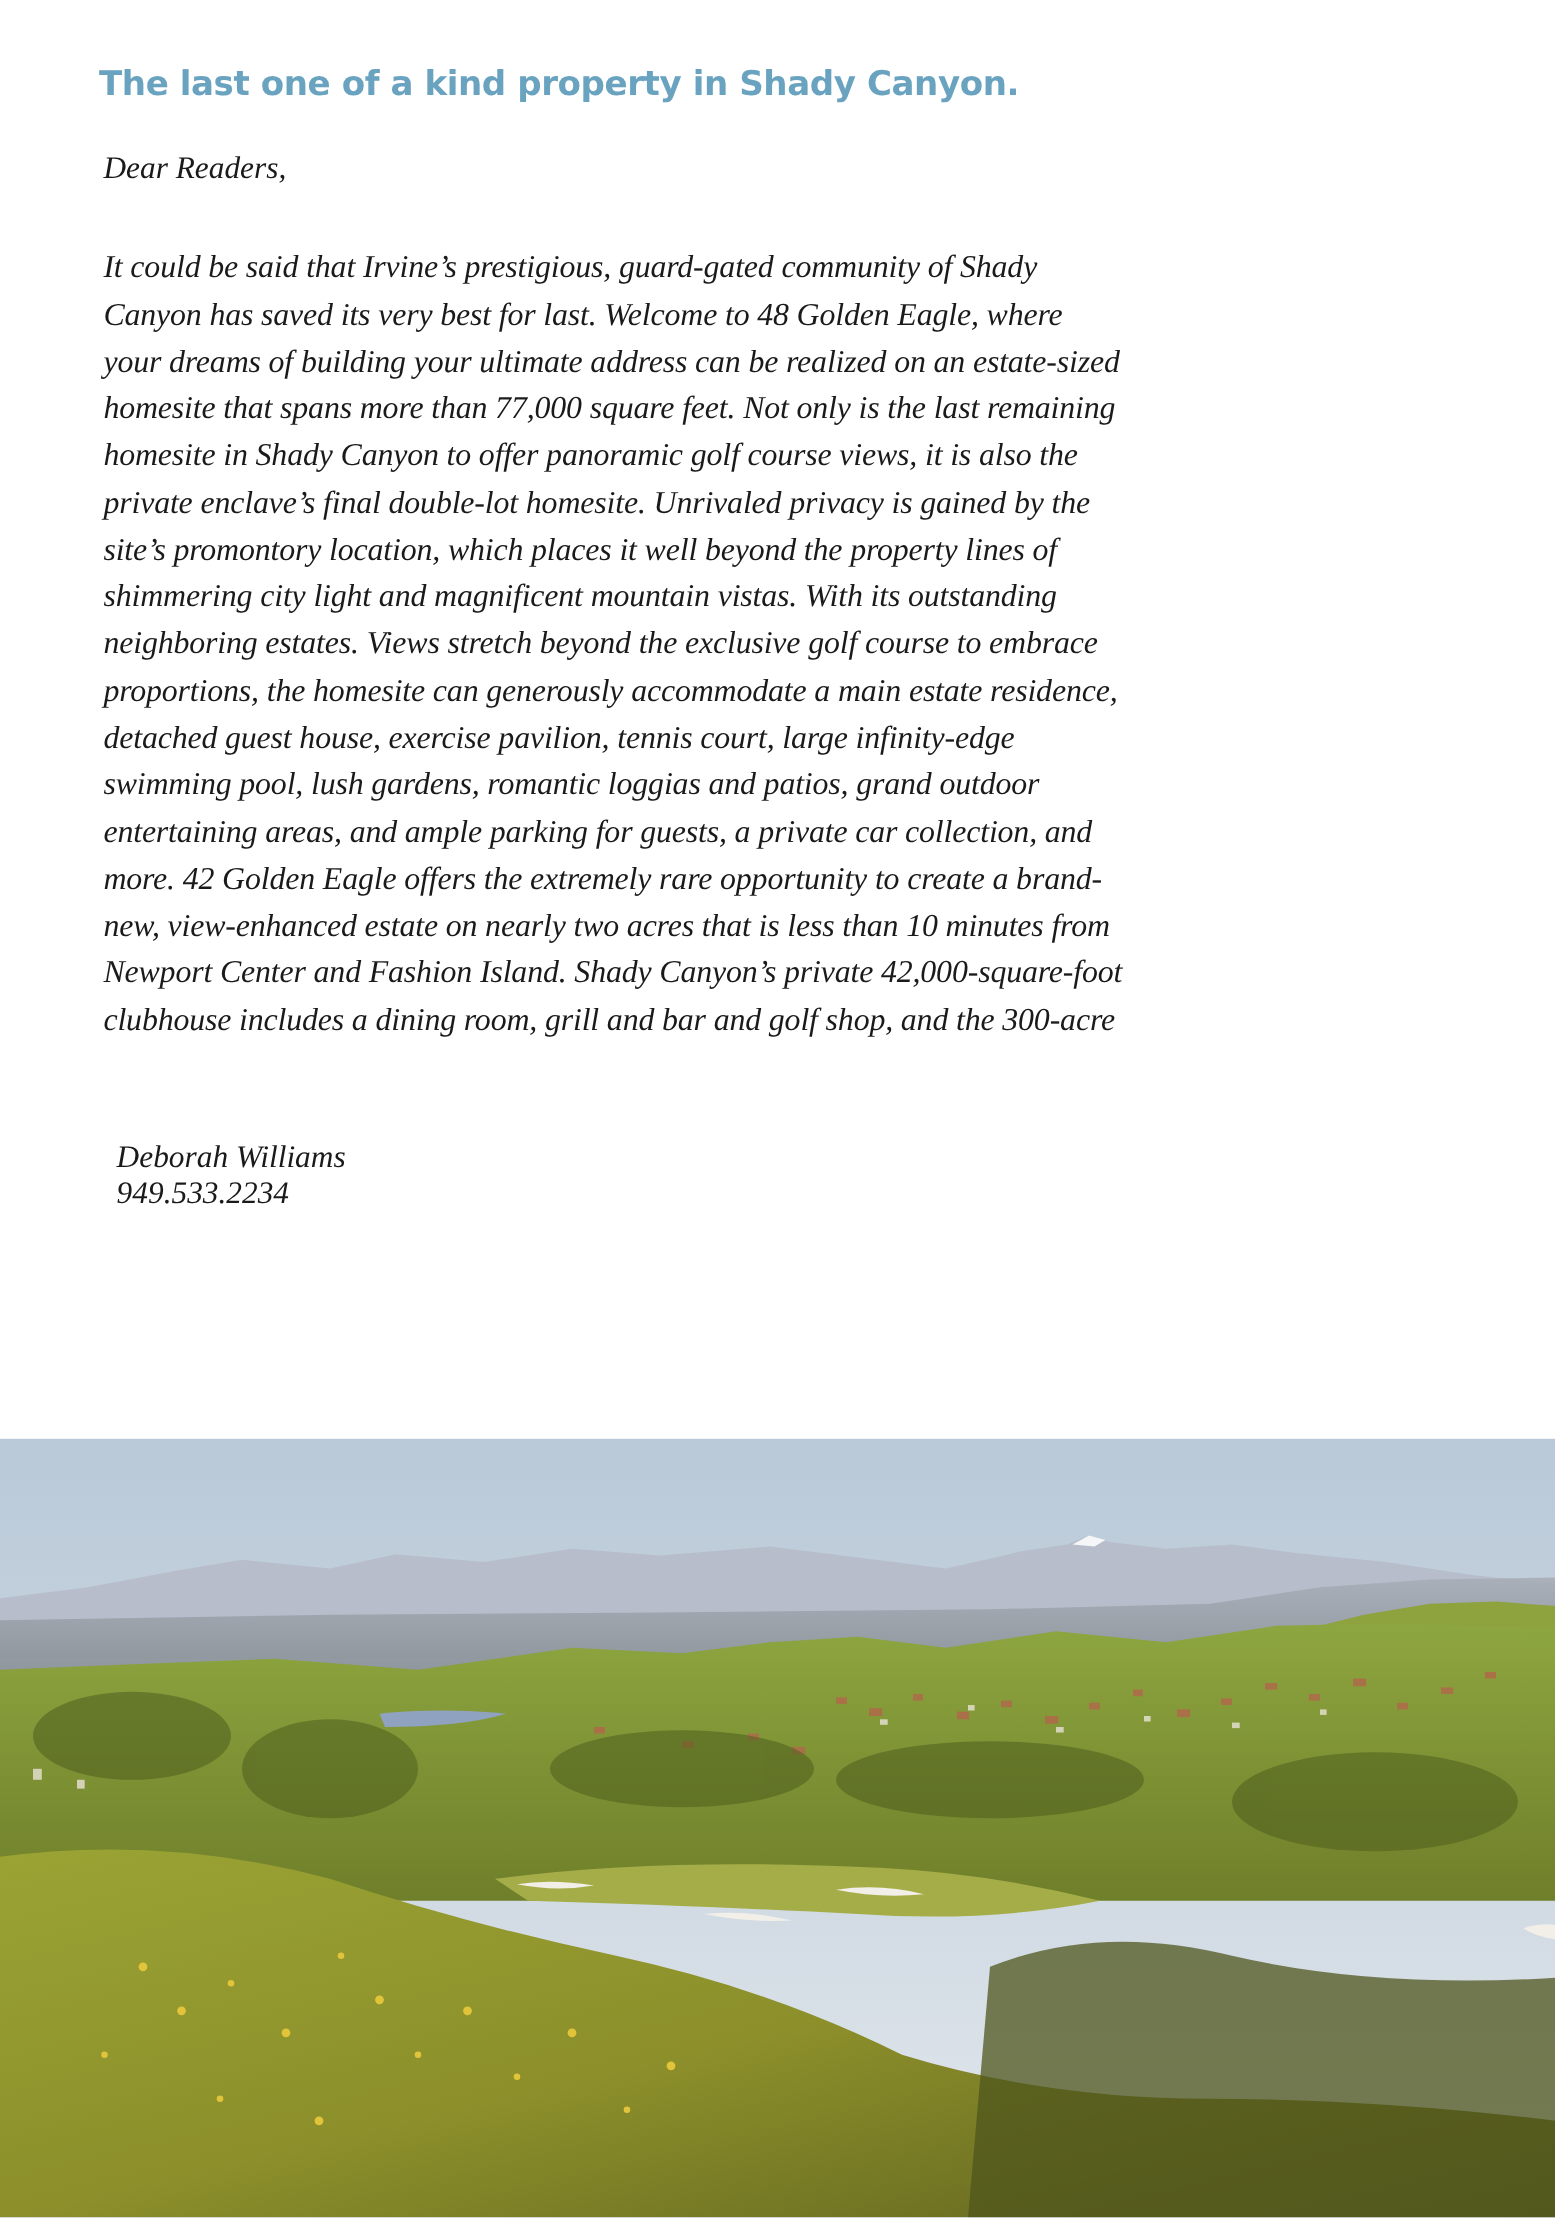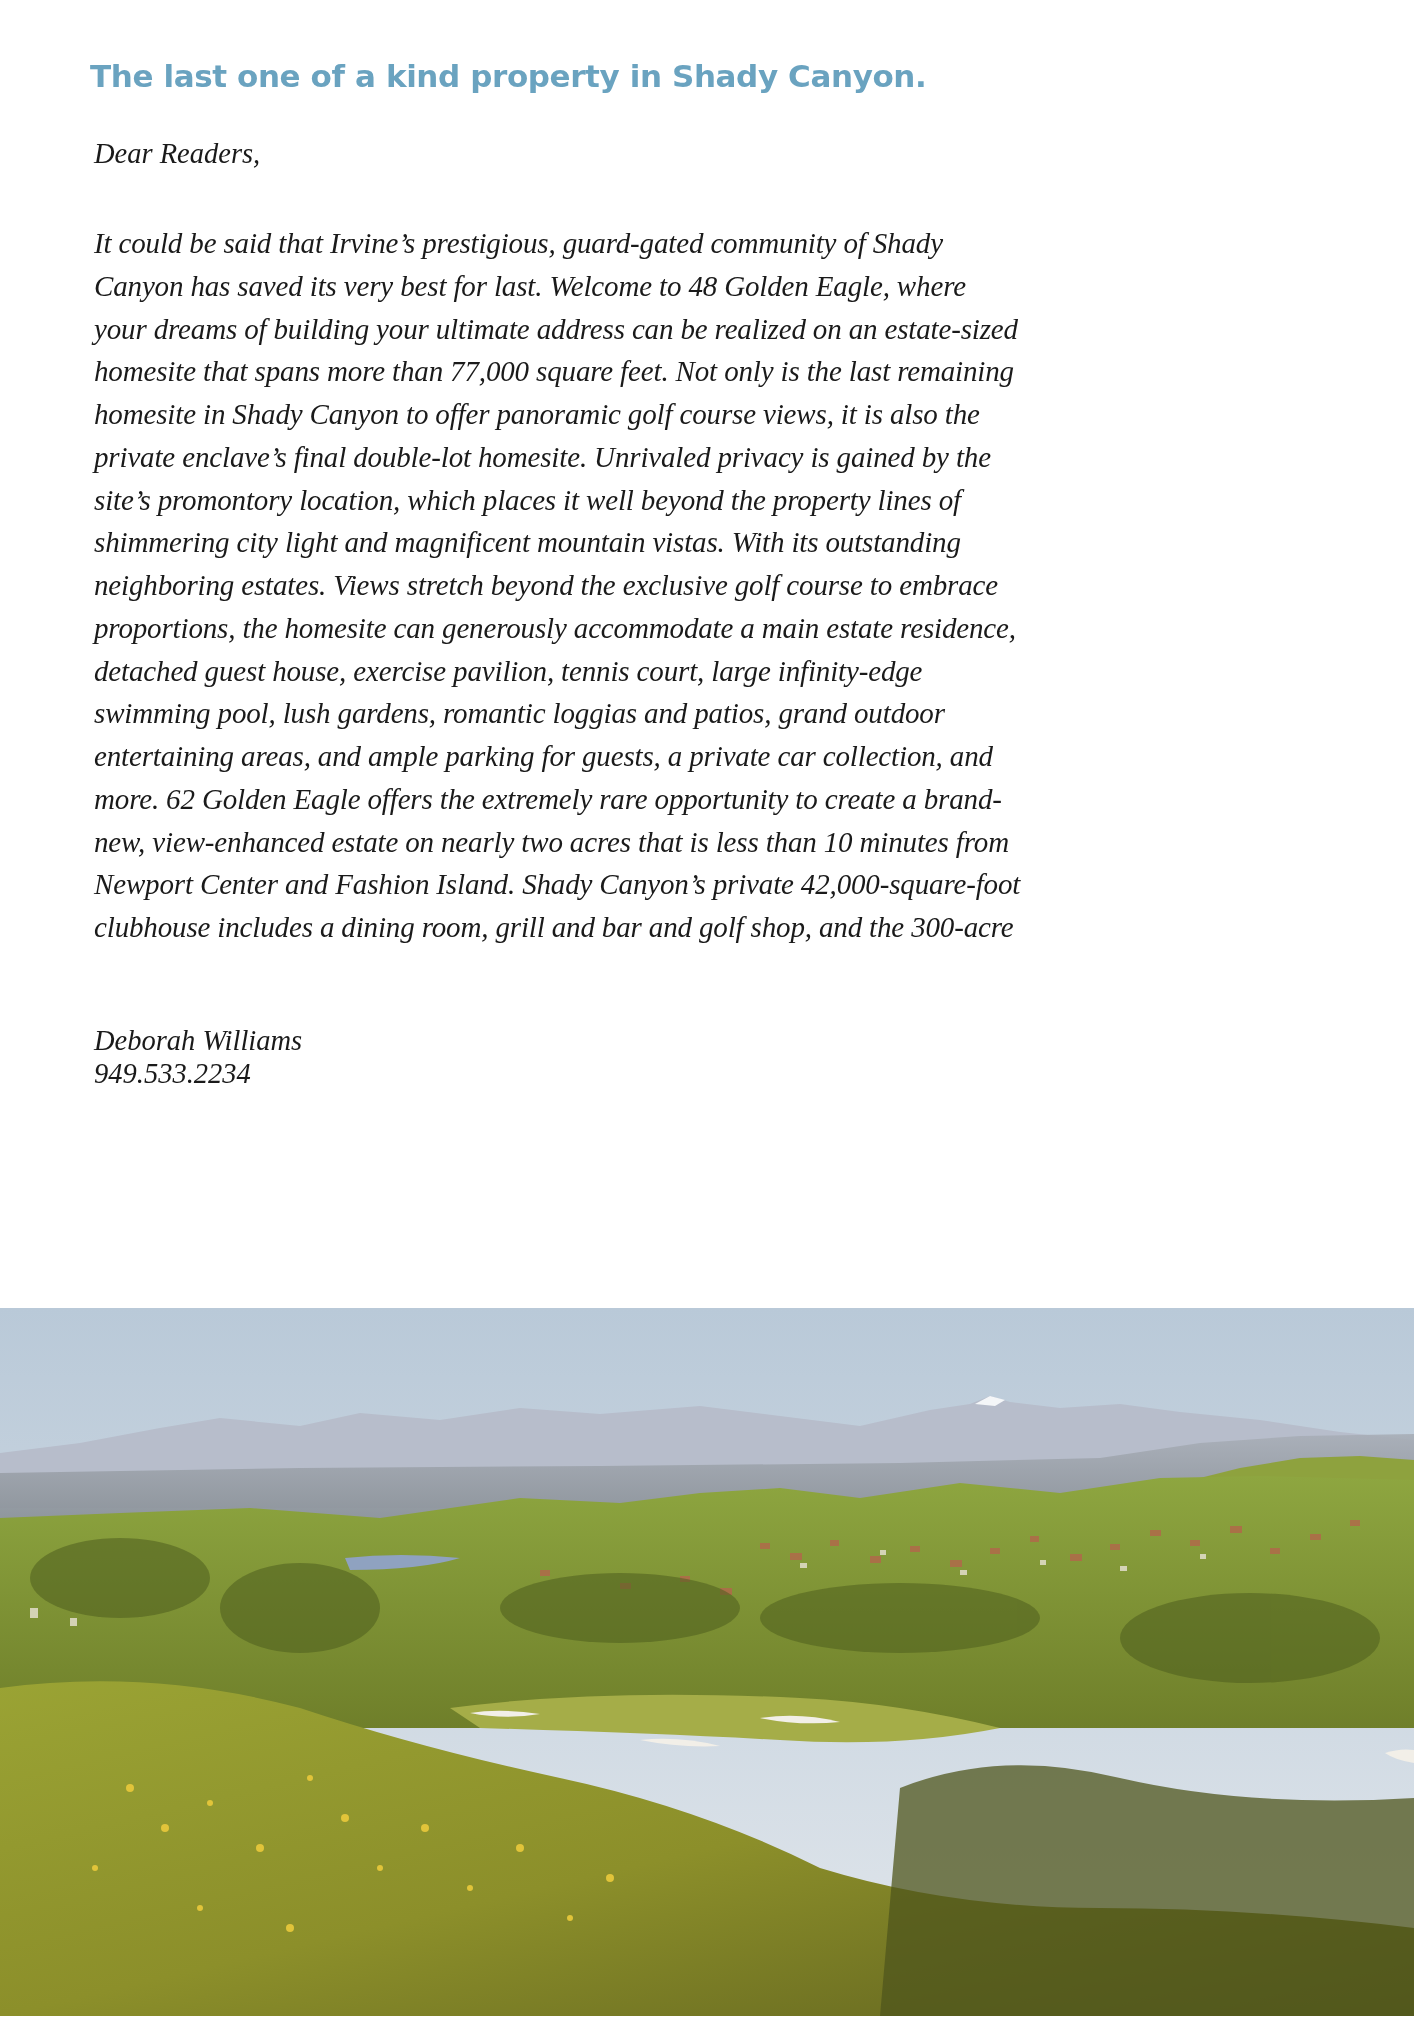--- a/index.html
+++ b/index.html
@@ -20,21 +20,21 @@
     font-size: 28.5px; margin: 0;
   }
   .body-text {
     position: absolute; left: 94px; top: 222px; margin: 0;
     font-size: 29px; letter-spacing: -0.15px;
   }
   .body-text .line { display: block; height: 42.75px; line-height: 42.75px; }
 
   .signature {
     position: absolute; left: 94px; top: 1024px;
-    font-size: 28.5px; margin: 0;
+    font-size: 28.5px; margin: 12px;
   }
   .signature .line { display: block; height: 33px; line-height: 33px; }
 
   .photo {
     position: absolute; left: 0; top: 1308px; width: 1414px; height: 708px;
     overflow: hidden; background: #c9d5e0;
   }
   .photo svg { display: block; width: 1414px; height: 708px; }
 </style>
 </head>
@@ -51,21 +51,21 @@
   <span class="line">homesite that spans more than 77,000 square feet.  Not only is the last remaining</span>
   <span class="line">homesite in Shady Canyon to offer panoramic golf course views, it is also the</span>
   <span class="line">private enclave’s final double-lot homesite.  Unrivaled privacy is gained by the</span>
   <span class="line">site’s promontory location, which places it well beyond the property lines of</span>
   <span class="line">shimmering city light and magnificent mountain vistas.  With its outstanding</span>
   <span class="line">neighboring estates.  Views stretch beyond the exclusive golf course to embrace</span>
   <span class="line">proportions, the homesite can generously accommodate a main estate residence,</span>
   <span class="line">detached guest house, exercise pavilion, tennis court, large infinity-edge</span>
   <span class="line">swimming pool, lush gardens, romantic loggias and patios, grand outdoor</span>
   <span class="line">entertaining areas, and ample parking for guests, a private car collection, and</span>
-  <span class="line">more.  62 Golden Eagle offers the extremely rare opportunity to create a brand-</span>
+  <span class="line">more.  42 Golden Eagle offers the extremely rare opportunity to create a brand-</span>
   <span class="line">new, view-enhanced estate on nearly two acres that is less than 10 minutes from</span>
   <span class="line">Newport Center and Fashion Island.  Shady Canyon’s private 42,000-square-foot</span>
   <span class="line">clubhouse includes a dining room, grill and bar and golf shop, and the 300-acre</span>
 </div>
 
 <div class="serif signature">
   <span class="line">Deborah Williams</span>
   <span class="line">949.533.2234</span>
 </div>
 

